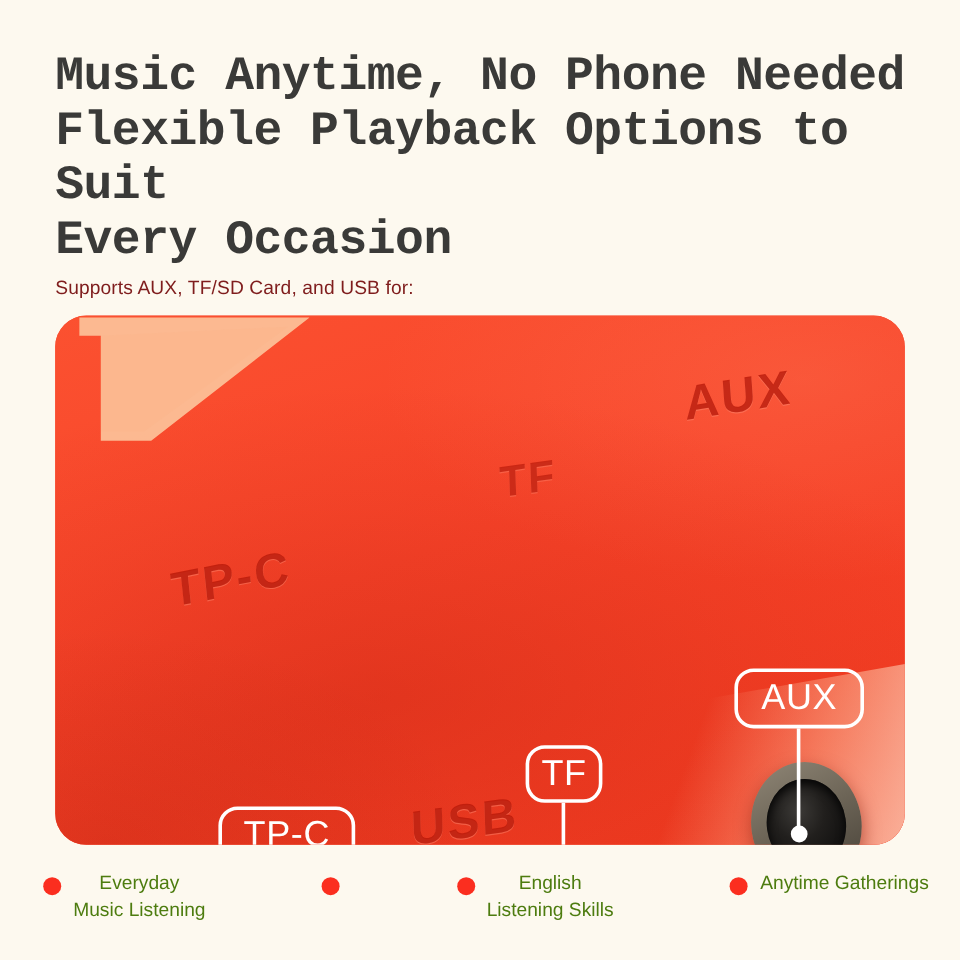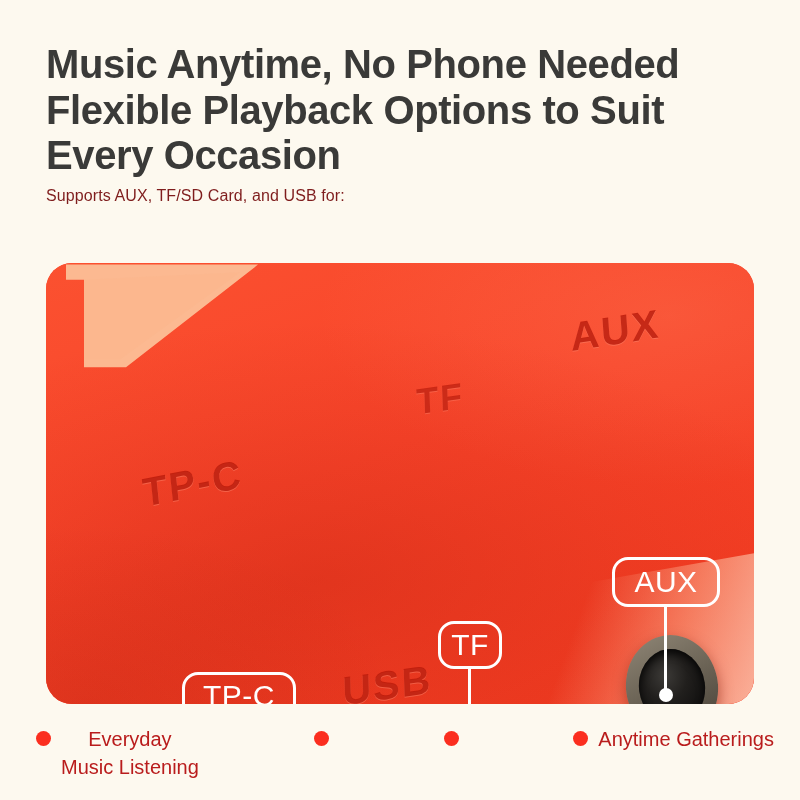--- a/index.html
+++ b/index.html
@@ -23,20 +23,21 @@
     width: 730px;
   }
   .headline {
     font-size: 40px;
     line-height: 1.14;
     font-weight: bold;
     color: #3a3a38;
     letter-spacing: -0.4px;
     margin: 0;
     white-space: pre-line;
+    font-family: Liberation Mono, monospace;
   }
   .subhead {
     margin: 8px 0 0 0;
     font-size: 16px;
     color: #7f1d1d;
     letter-spacing: 0.1px;
   }
 
   
   .photo-panel {
@@ -194,22 +195,22 @@
     gap: 10px;
   }
   .bullet .dot-red {
     width: 15px; height: 15px;
     border-radius: 50%;
     background: #fb2e1f;
     flex: 0 0 auto;
     margin-top: 5px;
   }
   .bullet .btext {
-    font-size: 20px;
-    color: #b91c1c;
+    font-size: 16px;
+    color: #4d7c0f;
     line-height: 1.38;
     white-space: pre-line;
     text-align: center;
   }
   .b1 .btext, .b3 .btext { text-align: center; }
 </style>
 </head>
 <body>
 
 <div class="header">
@@ -251,18 +252,20 @@
   <div class="bullet b1">
     <span class="dot-red"></span>
     <span class="btext">Everyday
 Music Listening</span>
   </div>
   <div class="bullet b2">
     <span class="dot-red"></span>
   </div>
   <div class="bullet b3">
     <span class="dot-red"></span>
+    <span class="btext">English
+Listening Skills</span>
   </div>
   <div class="bullet b4">
     <span class="dot-red"></span>
     <span class="btext">Anytime Gatherings</span>
   </div>
 </div>
 
 </body></html>

